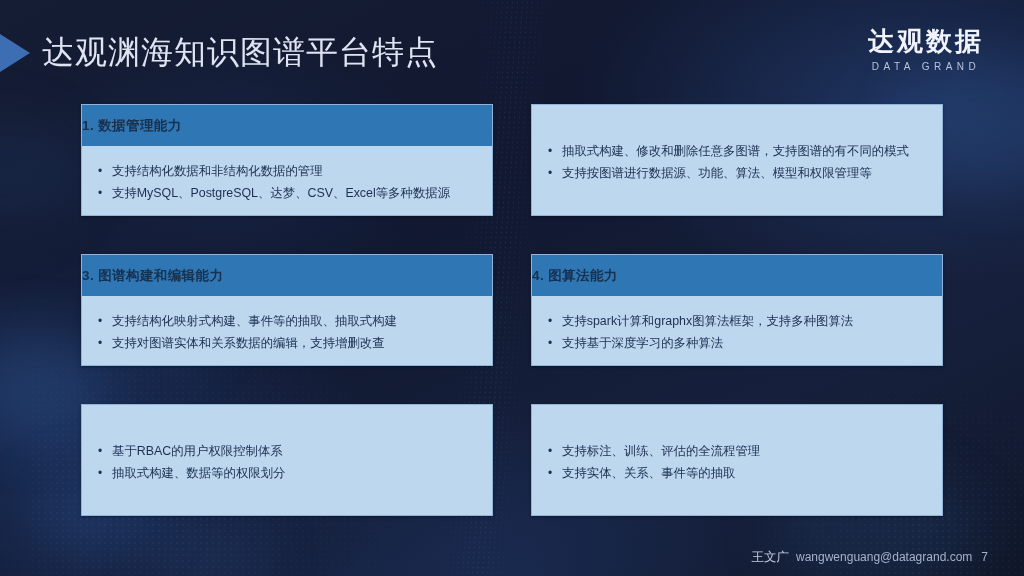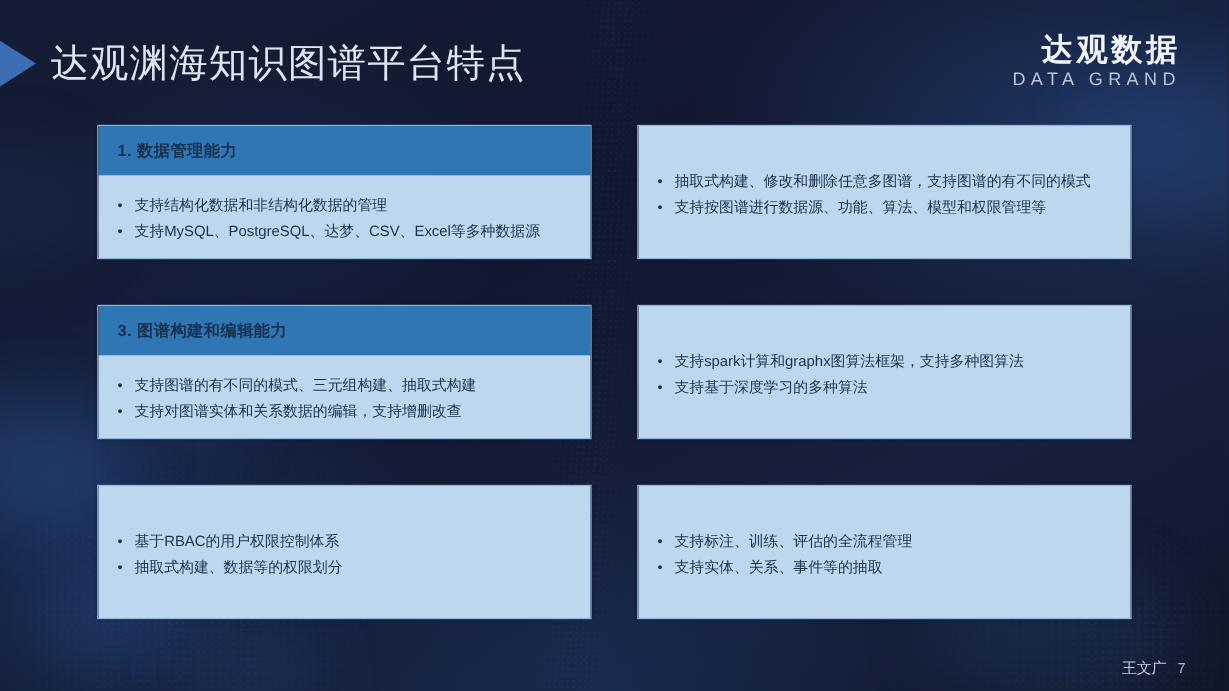--- a/index.html
+++ b/index.html
@@ -70,27 +70,27 @@
     border-bottom:19px solid transparent;
     border-left:30px solid #3d6eb4;
   }
   .page-title {
     position:absolute; left:42px; top:28px;
     font-size:32px; line-height:48px; font-weight:400;
     color:#dfe4f2; letter-spacing:1px;
     white-space:nowrap;
   }
 
-  .logo { position:absolute; right:40px; top:26px; text-align:right; }
+  .logo { position:absolute; right:40px; top:26px; text-align:center; }
   .logo-cn {
     font-size:26px; font-weight:700; color:#f0f3fa;
     letter-spacing:3px; line-height:30px; white-space:nowrap;
   }
   .logo-en {
-    font-size:15px; color:#b9c3da; letter-spacing:4.5px;
+    font-size:10px; color:#b9c3da; letter-spacing:4.5px;
     line-height:16px; margin-top:3px; white-space:nowrap;
   }
 
   
   .cards {
     position:absolute; left:81px; top:104px;
     width:862px; height:412px;
     display:grid;
     grid-template-columns:412px 412px;
     grid-template-rows:112px 112px 112px;
@@ -99,21 +99,20 @@
   .card {
     display:flex; flex-direction:column;
     border:1px solid #8fb4dc;
     box-shadow:0 1px 3px rgba(0,0,0,0.35);
     overflow:hidden;
   }
   .card-header {
     height:41px; flex:0 0 41px;
     background:#2e76b4;
     display:flex; align-items:center;
-    padding-left:16px;
   }
   .card-header-text {
     font-size:13.5px; font-weight:700; color:#17314f;
     letter-spacing:0.4px; white-space:nowrap;
   }
   .card-body {
     flex:1 1 auto;
     background:#bdd7ee;
     padding:13px 12px 10px 16px;
     display:flex; flex-direction:column; justify-content:center;
@@ -194,30 +193,33 @@
       </div>
     </div>
 
     <div class="card">
       <div class="card-header">
         <span class="card-header-text">3. 图谱构建和编辑能力</span>
       </div>
       <div class="card-body">
         <div class="bullet-row">
           <span class="bullet-dot">•</span>
-          <span class="bullet-text">支持图谱的有不同的模式、三元组构建、抽取式构建</span>
+          <span class="bullet-text">支持结构化映射式构建、事件等的抽取、抽取式构建</span>
         </div>
         <div class="bullet-row">
           <span class="bullet-dot">•</span>
           <span class="bullet-text">支持对图谱实体和关系数据的编辑，支持增删改查</span>
         </div>
       </div>
     </div>
 
     <div class="card">
+      <div class="card-header">
+        <span class="card-header-text">4. 图算法能力</span>
+      </div>
       <div class="card-body">
         <div class="bullet-row">
           <span class="bullet-dot">•</span>
           <span class="bullet-text">支持spark计算和graphx图算法框架，支持多种图算法</span>
         </div>
         <div class="bullet-row">
           <span class="bullet-dot">•</span>
           <span class="bullet-text">支持基于深度学习的多种算法</span>
         </div>
       </div>
@@ -246,16 +248,17 @@
           <span class="bullet-dot">•</span>
           <span class="bullet-text">支持实体、关系、事件等的抽取</span>
         </div>
       </div>
     </div>
 
   </div>
 
   <div class="footer">
     <span class="footer-name">王文广</span>
+    <span class="footer-mail">wangwenguang@datagrand.com</span>
     <span class="footer-page">7</span>
   </div>
 
 </div>
 
 </body></html>

